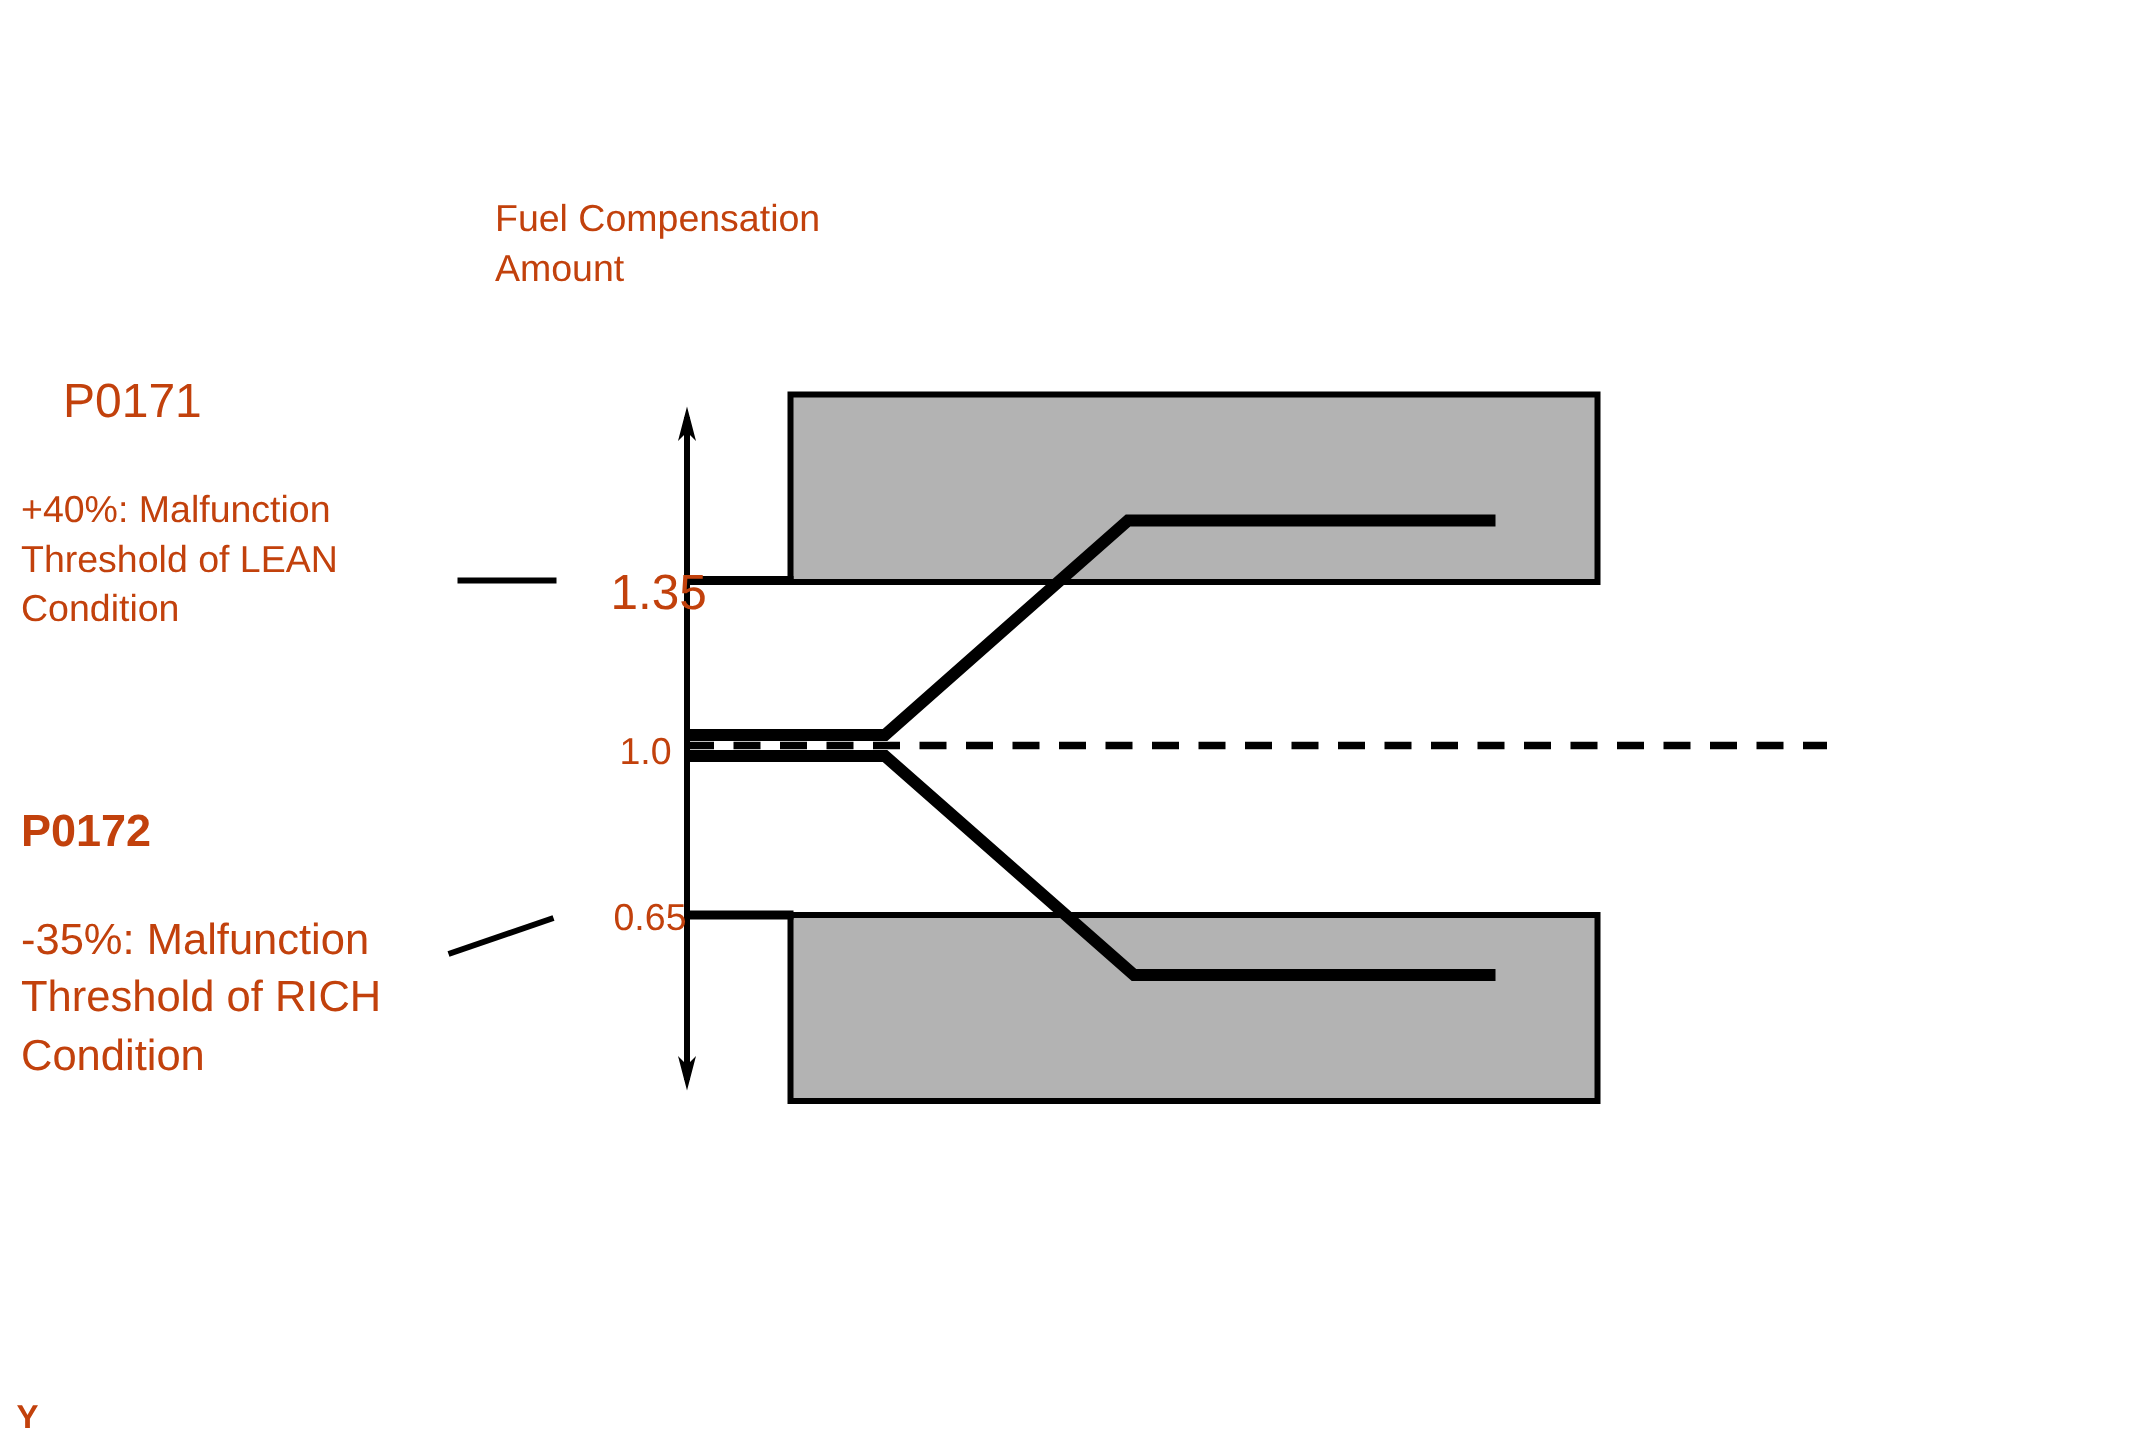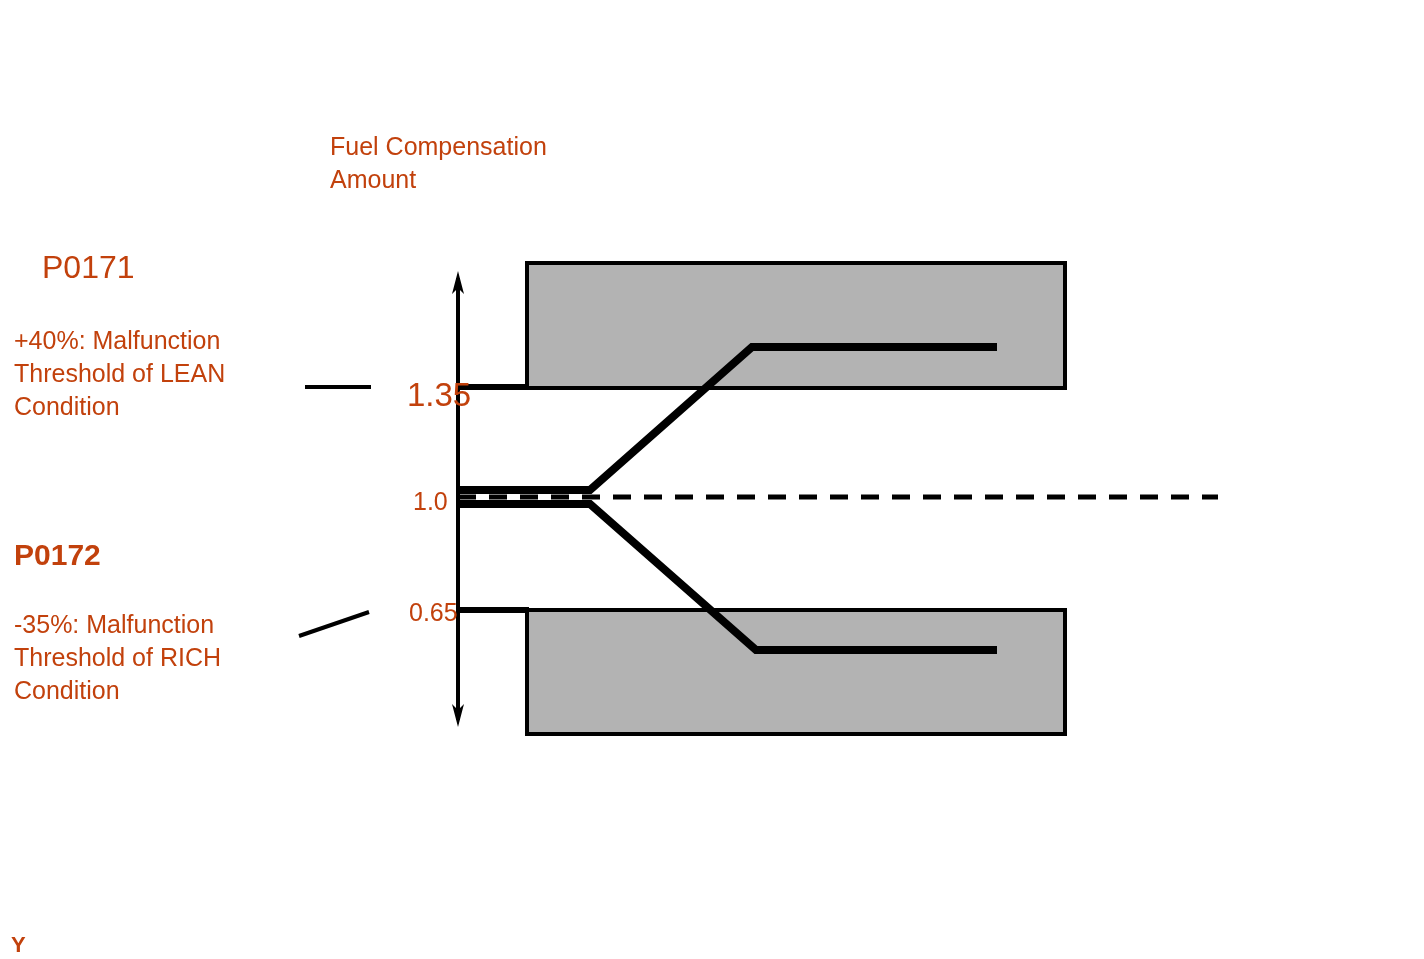--- a/index.html
+++ b/index.html
@@ -37,21 +37,21 @@
     left: 330px;
     top: 130px;
     font-size: 25px;
     width: 300px;
   }
 
   
   .code-lean   { left: 14px; top: 246px; font-size: 32px; margin-left: 28px; }
   .desc-lean   { left: 14px; top: 324px; font-size: 25px; width: 300px; }
   .code-rich   { left: 14px; top: 535px; font-size: 30px; font-weight: bold; }
-  .desc-rich   { left: 14px; top: 608px; font-size: 25px; width: 300px; }
+  .desc-rich   { left: 14px; top: 608px; font-size: 29px; width: 300px; }
 
   
   .tick-135 { left: 379px; top: 373px; font-size: 33px; margin-left: 28px; }
   .tick-100 { left: 379px; top: 485px; font-size: 25px; margin-left: 34px; }
   .tick-065 { left: 379px; top: 596px; font-size: 25px; margin-left: 30px; }
 
   
   .corner-mark {
     left: 11px;
     top: 930px;

